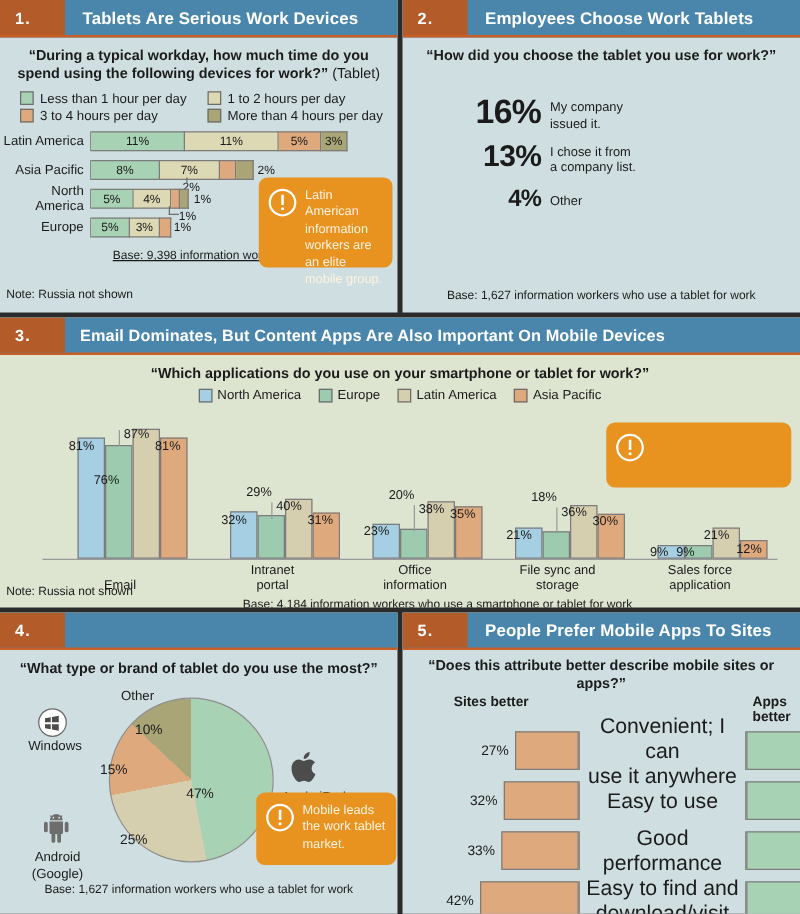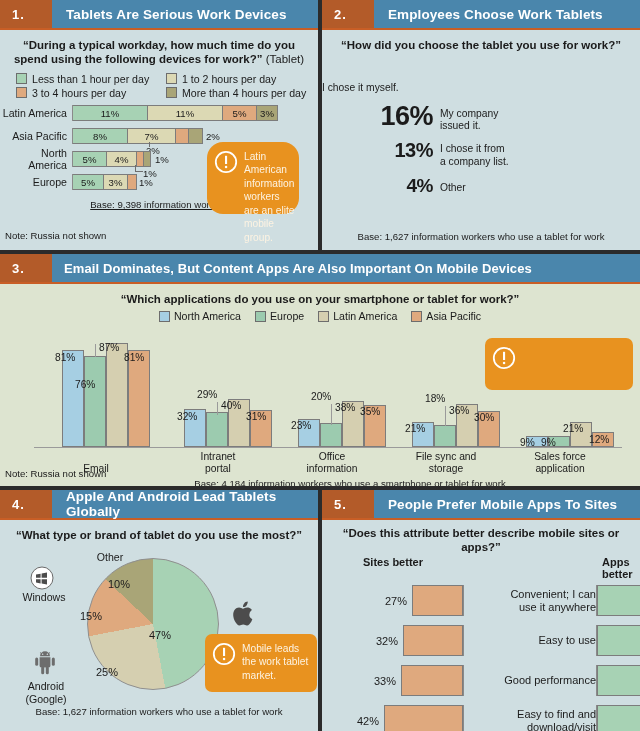--- a/index.html
+++ b/index.html
@@ -76,21 +76,21 @@
   .pie{position:absolute;width:132px;height:132px;border-radius:50%;
        border:1px solid #8f8f8f;box-sizing:border-box;}
   .pielab{position:absolute;font-size:11px;}
   .icolab{position:absolute;font-size:10.6px;text-align:center;line-height:1.15;}
 
   
   .p5head{display:flex;font-weight:bold;font-size:11px;padding:1px 0 1px;}
   .p5row{display:flex;align-items:center;height:40px;}
   .p5L{flex:0 0 142px;display:flex;align-items:center;justify-content:flex-end;
        gap:0;padding-right:0;}
-  .p5M{flex:0 0 132px;text-align:right;font-size:11px;line-height:1.18;}
+  .p5M{flex:0 0 132px;text-align:center;font-size:17px;line-height:1.18;}
   .p5R{flex:1;display:flex;align-items:center;gap:0;}
   .p5bar{height:31px;border:1px solid #7c7c7c;box-sizing:border-box;}
   .p5num{font-size:11px;padding:0 5px;}
   .p5axis{width:1px;background:#8a8a8a;align-self:stretch;}
 </style>
 </head>
 <body>
 
 <div class="sheet">
 
@@ -169,50 +169,49 @@
           <div class="seg" style="width:24px;background:#dcd9b4">3%</div>
           <div class="seg" style="width:9px;background:#dfa97e"></div>
         </div>
         <span class="outl" style="left:139px;top:3px;">1%</span>
       </div>
     </div>
 
     <div class="base" style="margin-top:8px;text-decoration:underline;">Base: 9,398 information workers</div>
     <div class="note" style="top:230px;">Note: Russia not shown</div>
 
-    <div class="callout" style="left:207px;top:142px;width:92px;height:72px;border-radius:16px;">
+    <div class="callout" style="left:207px;top:142px;width:107px;height:72px;">
       <span class="bang">
         <svg width="24" height="24" viewBox="0 0 24 24">
             <circle cx="12" cy="12" r="10.2" fill="none" stroke="#fff" stroke-width="1.8"></circle>
             <rect x="11" y="5.8" width="2.1" height="8.2" fill="#fff"></rect>
             <circle cx="12.05" cy="17" r="1.25" fill="#fff"></circle>
           </svg>
       </span>
       <span class="ctext">Latin American information workers are an elite mobile group.</span>
     </div>
   </div>
 
   <div class="panel" style="left:322px;top:0;width:318px;height:250px;">
     <div class="hdr">
       <div class="num">2.</div>
       <div class="ttl">Employees Choose Work Tablets</div>
     </div>
     <div class="question">“How did you choose the tablet you use for work?”</div>
 
     <div class="p2list">
       <div class="p2row">
-        <div class="p2txt" style="padding-top:14px;">I chose it myself.</div>
       </div>
       <div class="p2row">
         <div class="p2pct" style="font-size:27px;">16%</div>
         <div class="p2txt" style="white-space:pre-line;padding-top:4px;">My company
 issued it.</div>
       </div>
       <div class="p2row">
-        <div class="p2pct" style="font-size:20px;">13%</div>
+        <div class="p2pct" style="font-size:24px;">13%</div>
         <div class="p2txt" style="white-space:pre-line;padding-top:2px;">I chose it from
 a company list.</div>
       </div>
       <div class="p2row">
         <div class="p2pct" style="font-size:19px;">4%</div>
         <div class="p2txt" style="padding-top:5px;">Other</div>
       </div>
     </div>
 
     <div class="base" style="position:absolute;left:0;right:0;top:231px;">Base: 1,627 information workers who use a tablet for work</div>
@@ -326,21 +325,20 @@
             <rect x="11" y="5.8" width="2.1" height="8.2" fill="#fff"></rect>
             <circle cx="12.05" cy="17" r="1.25" fill="#fff"></circle>
           </svg>
       </span>
     </div>
   </div>
 
   <div class="panel" style="left:0;top:490px;width:318px;height:241px;">
     <div class="hdr">
       <div class="num">4.</div>
-      <div class="ttl">Apple And Android Lead Tablets Globally</div>
     </div>
     <div class="question">“What type or brand of tablet do you use the most?”</div>
 
     <div style="position:relative;height:175px;">
 
       <div class="pie" style="left:87px;top:14px;
            background:conic-gradient(#a7d2b4 0deg 169.2deg,#d5cfb0 169.2deg 259.2deg,#dfa97e 259.2deg 313.2deg,#a9a577 313.2deg 360deg);"></div>
 
       <span class="pielab" style="left:149px;top:85px;">47%</span>
       <span class="pielab" style="left:96px;top:122px;">25%</span>

